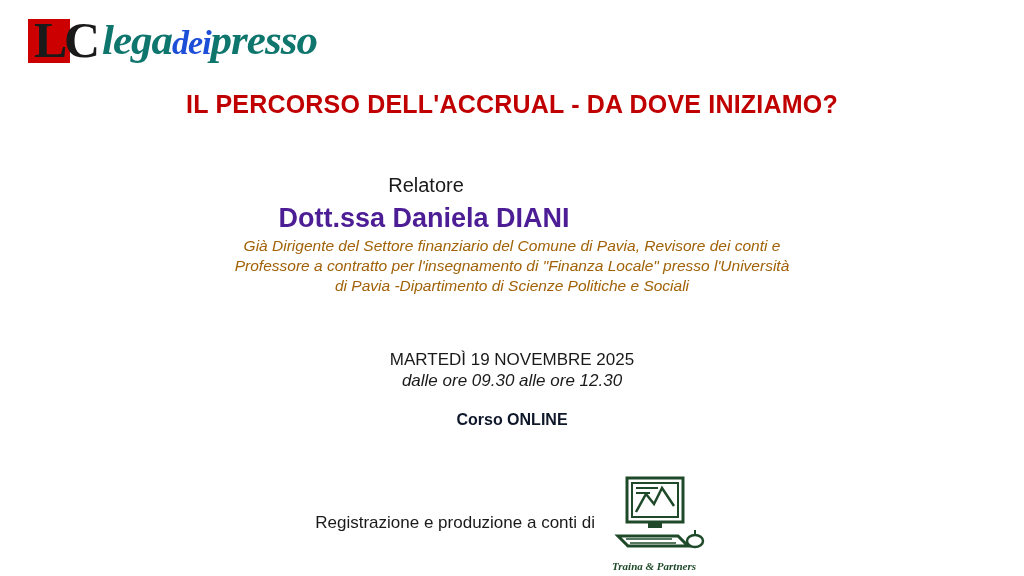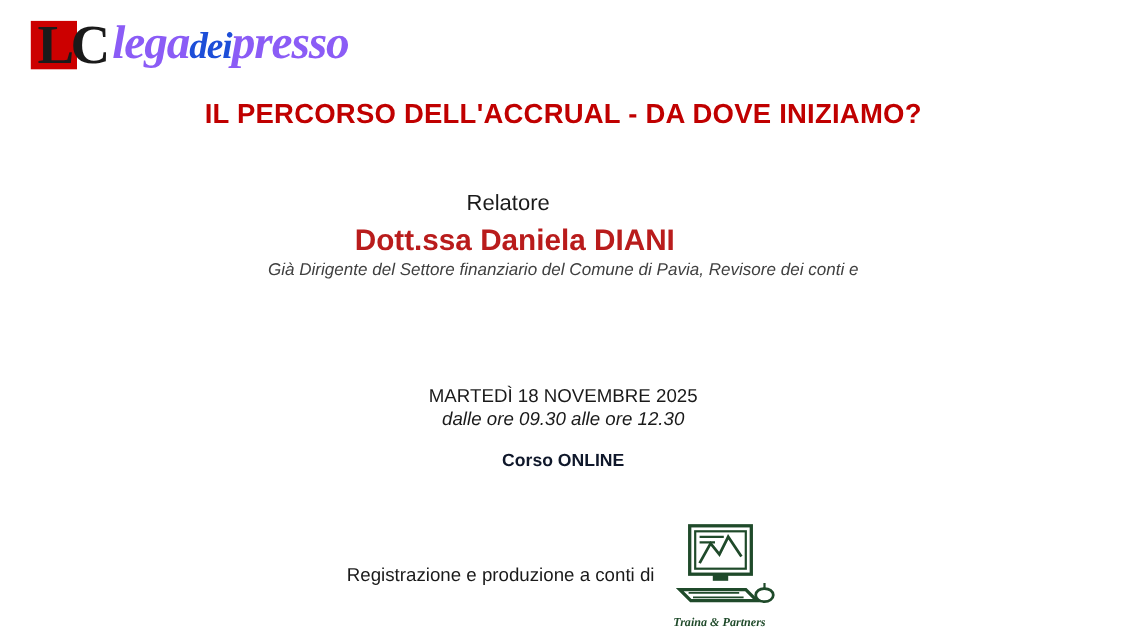--- a/index.html
+++ b/index.html
@@ -64,21 +64,21 @@
   .logo-word {
     font-family: "Liberation Serif", serif;
     font-style: italic;
     font-weight: bold;
     font-size: 43px;
     line-height: 46px;
     letter-spacing: -1px;
     margin-left: -4px;
     white-space: nowrap;
   }
-  .logo-word .dark { color: #8b5cf6; }
+  .logo-word .dark { color: #0f766e; }
   .logo-word .red { color: #1d4ed8; font-size: 34px; }
 
   
   .title {
     position: absolute;
     top: 90px;
     left: 0;
     width: 1024px;
     text-align: center;
     font-size: 25px;
@@ -89,43 +89,41 @@
 
   
   .speaker-role {
     position: absolute;
     top: 174px;
     left: 0;
     width: 852px;
     text-align: center;
     font-size: 20px;
     color: #1a1a1a;
-    margin-left: 36px;
   }
   .speaker-name {
     position: absolute;
     top: 203px;
     left: 0;
     width: 848px;
     text-align: center;
     font-size: 27px;
     font-weight: bold;
-    color: #b91c1c;
-    margin-left: 44px;
+    color: #4c1d95;
   }
   .speaker-bio {
     position: absolute;
     top: 236px;
     left: 162px;
     width: 700px;
     text-align: center;
     font-size: 15.5px;
     font-style: italic;
     line-height: 20px;
-    color: #404040;
+    color: #a16207;
   }
 
   
   .date-line {
     position: absolute;
     top: 350px;
     left: 0;
     width: 1024px;
     text-align: center;
     font-size: 17px;
@@ -197,23 +195,25 @@
   </div>
   <div class="logo-word"><span class="dark">lega</span><span class="red">dei</span><span class="dark">presso</span></div>
 </div>
 
 <div class="title">IL PERCORSO DELL'ACCRUAL - DA DOVE INIZIAMO?</div>
 
 <div class="speaker-role">Relatore</div>
 <div class="speaker-name">Dott.ssa Daniela DIANI</div>
 <div class="speaker-bio">
   <div>Già Dirigente del Settore finanziario del Comune di Pavia, Revisore dei conti e</div>
+  <div>Professore a contratto per l'insegnamento di "Finanza Locale" presso l'Università</div>
+  <div>di Pavia -Dipartimento di Scienze Politiche e Sociali</div>
 </div>
 
-<div class="date-line">MARTEDÌ 18 NOVEMBRE 2025</div>
+<div class="date-line">MARTEDÌ 19 NOVEMBRE 2025</div>
 <div class="time-line">dalle ore 09.30 alle ore 12.30</div>
 <div class="mode-line">Corso ONLINE</div>
 
 <div class="footer-text">Registrazione e produzione a conti di</div>
 
 <div class="footer-logo">
   <svg class="logo-svg" width="108" height="88" viewBox="0 0 108 88">
 
     <rect x="27" y="4" width="56" height="44" fill="none" stroke="#1f4a2a" stroke-width="3"></rect>
     <rect x="32" y="9" width="46" height="34" fill="#ffffff" stroke="#1f4a2a" stroke-width="2"></rect>

